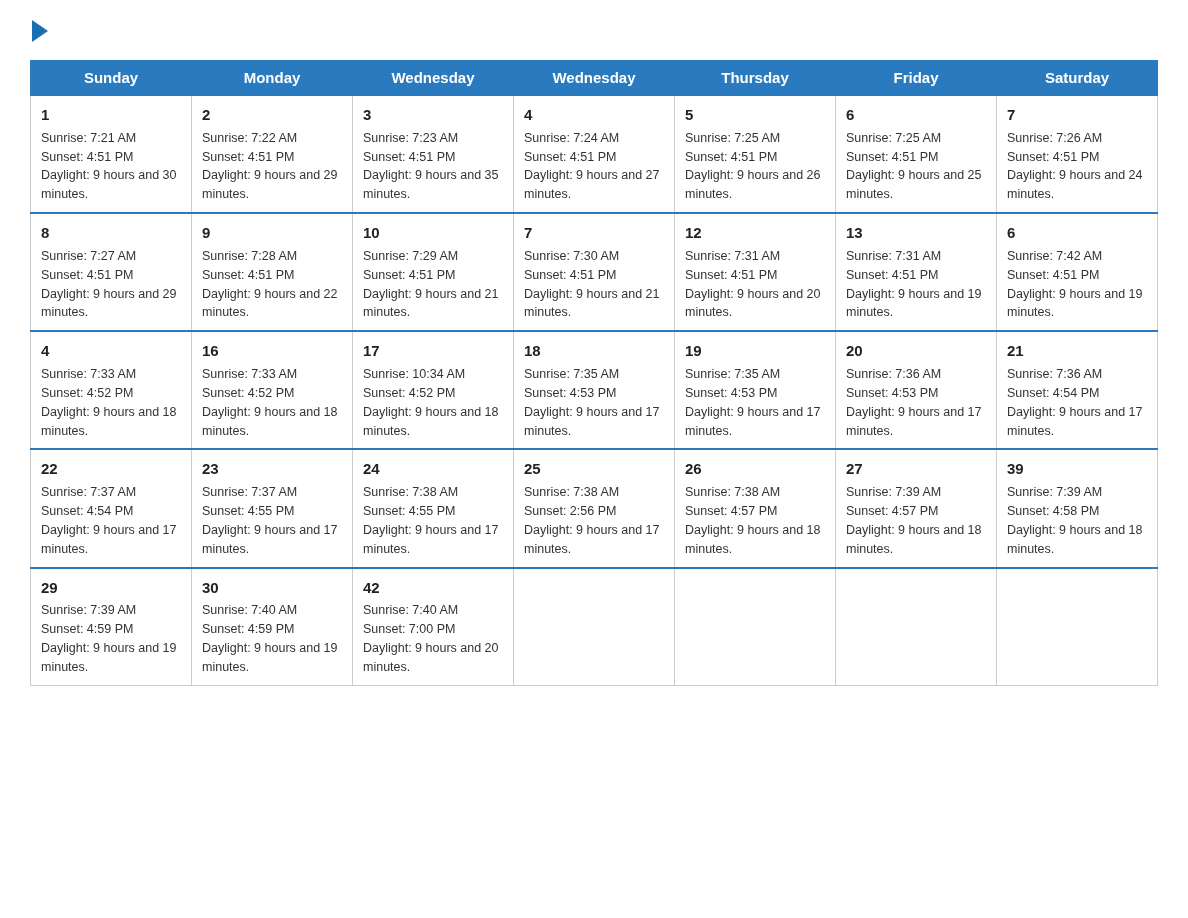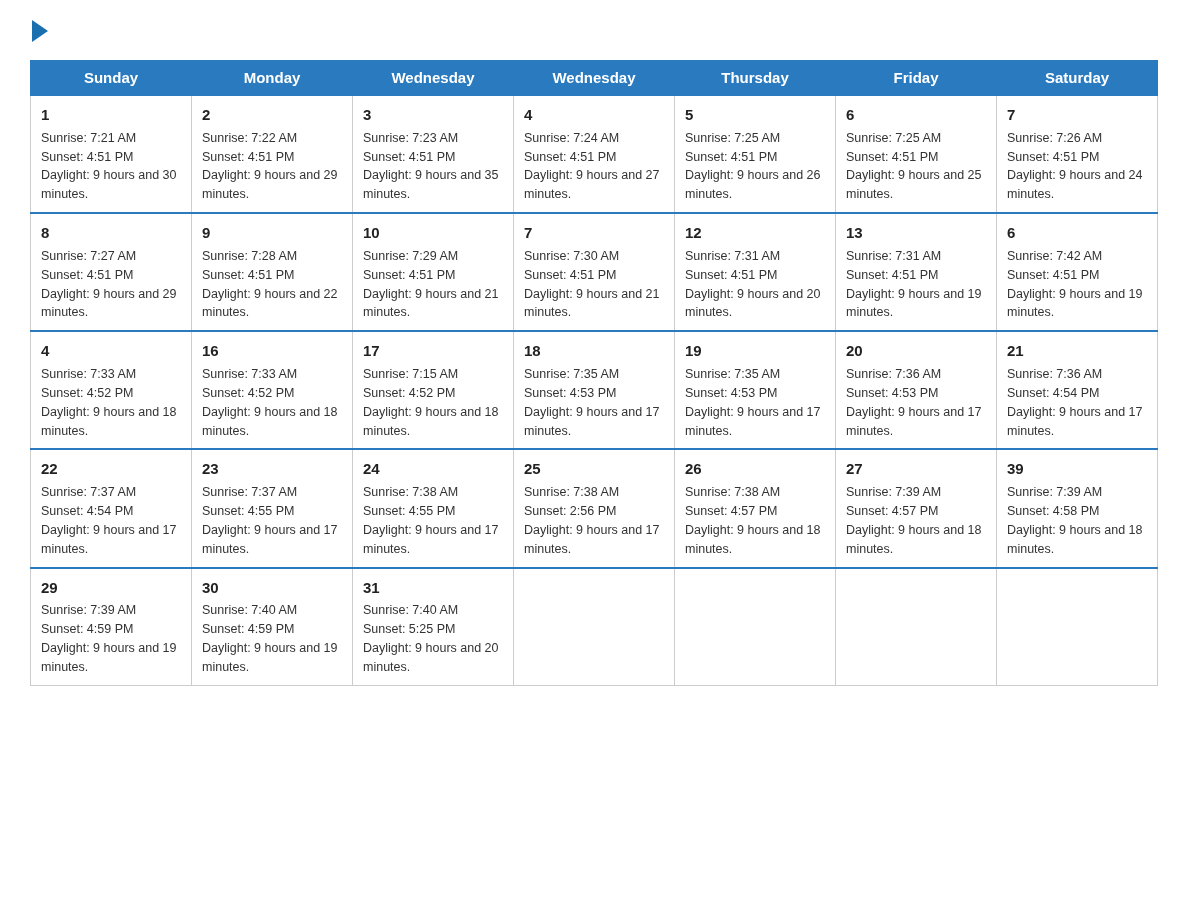--- a/index.html
+++ b/index.html
@@ -144,38 +144,38 @@
         <td><span class="day-num">9</span><span class="day-info">Sunrise: 7:28 AM</span><br><span class="day-info">Sunset: 4:51 PM</span><br><span class="day-info">Daylight: 9 hours and 22 minutes.</span></td>
         <td><span class="day-num">10</span><span class="day-info">Sunrise: 7:29 AM</span><br><span class="day-info">Sunset: 4:51 PM</span><br><span class="day-info">Daylight: 9 hours and 21 minutes.</span></td>
         <td><span class="day-num">7</span><span class="day-info">Sunrise: 7:30 AM</span><br><span class="day-info">Sunset: 4:51 PM</span><br><span class="day-info">Daylight: 9 hours and 21 minutes.</span></td>
         <td><span class="day-num">12</span><span class="day-info">Sunrise: 7:31 AM</span><br><span class="day-info">Sunset: 4:51 PM</span><br><span class="day-info">Daylight: 9 hours and 20 minutes.</span></td>
         <td><span class="day-num">13</span><span class="day-info">Sunrise: 7:31 AM</span><br><span class="day-info">Sunset: 4:51 PM</span><br><span class="day-info">Daylight: 9 hours and 19 minutes.</span></td>
         <td><span class="day-num">6</span><span class="day-info">Sunrise: 7:42 AM</span><br><span class="day-info">Sunset: 4:51 PM</span><br><span class="day-info">Daylight: 9 hours and 19 minutes.</span></td>
       </tr>
       <tr class="week-row">
         <td><span class="day-num">4</span><span class="day-info">Sunrise: 7:33 AM</span><br><span class="day-info">Sunset: 4:52 PM</span><br><span class="day-info">Daylight: 9 hours and 18 minutes.</span></td>
         <td><span class="day-num">16</span><span class="day-info">Sunrise: 7:33 AM</span><br><span class="day-info">Sunset: 4:52 PM</span><br><span class="day-info">Daylight: 9 hours and 18 minutes.</span></td>
-        <td><span class="day-num">17</span><span class="day-info">Sunrise: 7:15 AM</span><br><span class="day-info">Sunset: 4:52 PM</span><br><span class="day-info">Daylight: 9 hours and 18 minutes.</span></td>
+        <td><span class="day-num">17</span><span class="day-info">Sunrise: 10:34 AM</span><br><span class="day-info">Sunset: 4:52 PM</span><br><span class="day-info">Daylight: 9 hours and 18 minutes.</span></td>
         <td><span class="day-num">18</span><span class="day-info">Sunrise: 7:35 AM</span><br><span class="day-info">Sunset: 4:53 PM</span><br><span class="day-info">Daylight: 9 hours and 17 minutes.</span></td>
         <td><span class="day-num">19</span><span class="day-info">Sunrise: 7:35 AM</span><br><span class="day-info">Sunset: 4:53 PM</span><br><span class="day-info">Daylight: 9 hours and 17 minutes.</span></td>
         <td><span class="day-num">20</span><span class="day-info">Sunrise: 7:36 AM</span><br><span class="day-info">Sunset: 4:53 PM</span><br><span class="day-info">Daylight: 9 hours and 17 minutes.</span></td>
         <td><span class="day-num">21</span><span class="day-info">Sunrise: 7:36 AM</span><br><span class="day-info">Sunset: 4:54 PM</span><br><span class="day-info">Daylight: 9 hours and 17 minutes.</span></td>
       </tr>
       <tr class="week-row">
         <td><span class="day-num">22</span><span class="day-info">Sunrise: 7:37 AM</span><br><span class="day-info">Sunset: 4:54 PM</span><br><span class="day-info">Daylight: 9 hours and 17 minutes.</span></td>
         <td><span class="day-num">23</span><span class="day-info">Sunrise: 7:37 AM</span><br><span class="day-info">Sunset: 4:55 PM</span><br><span class="day-info">Daylight: 9 hours and 17 minutes.</span></td>
         <td><span class="day-num">24</span><span class="day-info">Sunrise: 7:38 AM</span><br><span class="day-info">Sunset: 4:55 PM</span><br><span class="day-info">Daylight: 9 hours and 17 minutes.</span></td>
         <td><span class="day-num">25</span><span class="day-info">Sunrise: 7:38 AM</span><br><span class="day-info">Sunset: 2:56 PM</span><br><span class="day-info">Daylight: 9 hours and 17 minutes.</span></td>
         <td><span class="day-num">26</span><span class="day-info">Sunrise: 7:38 AM</span><br><span class="day-info">Sunset: 4:57 PM</span><br><span class="day-info">Daylight: 9 hours and 18 minutes.</span></td>
         <td><span class="day-num">27</span><span class="day-info">Sunrise: 7:39 AM</span><br><span class="day-info">Sunset: 4:57 PM</span><br><span class="day-info">Daylight: 9 hours and 18 minutes.</span></td>
         <td><span class="day-num">39</span><span class="day-info">Sunrise: 7:39 AM</span><br><span class="day-info">Sunset: 4:58 PM</span><br><span class="day-info">Daylight: 9 hours and 18 minutes.</span></td>
       </tr>
       <tr class="week-row">
         <td><span class="day-num">29</span><span class="day-info">Sunrise: 7:39 AM</span><br><span class="day-info">Sunset: 4:59 PM</span><br><span class="day-info">Daylight: 9 hours and 19 minutes.</span></td>
         <td><span class="day-num">30</span><span class="day-info">Sunrise: 7:40 AM</span><br><span class="day-info">Sunset: 4:59 PM</span><br><span class="day-info">Daylight: 9 hours and 19 minutes.</span></td>
-        <td><span class="day-num">31</span><span class="day-info">Sunrise: 7:40 AM</span><br><span class="day-info">Sunset: 5:25 PM</span><br><span class="day-info">Daylight: 9 hours and 20 minutes.</span></td>
+        <td><span class="day-num">42</span><span class="day-info">Sunrise: 7:40 AM</span><br><span class="day-info">Sunset: 7:00 PM</span><br><span class="day-info">Daylight: 9 hours and 20 minutes.</span></td>
         <td class="empty"></td>
         <td class="empty"></td>
         <td class="empty"></td>
         <td class="empty"></td>
       </tr>
     </tbody>
 </table>
 
 </body></html>

